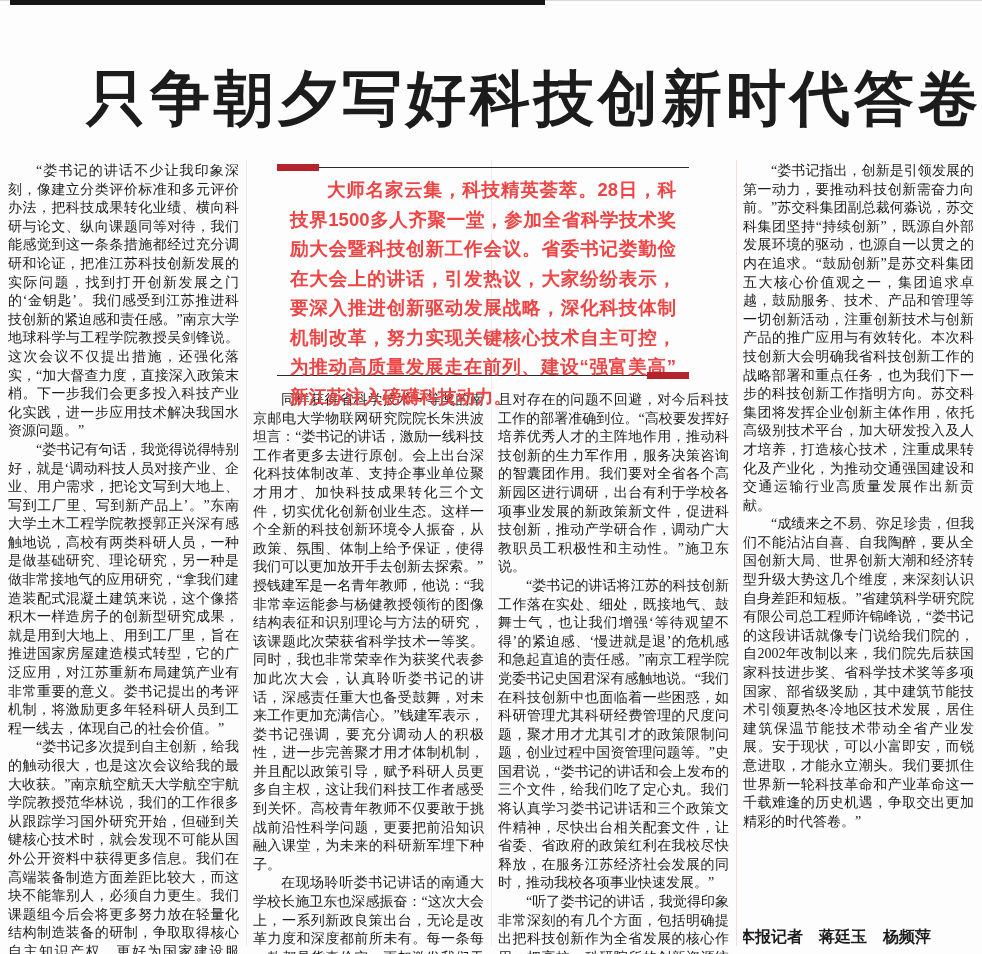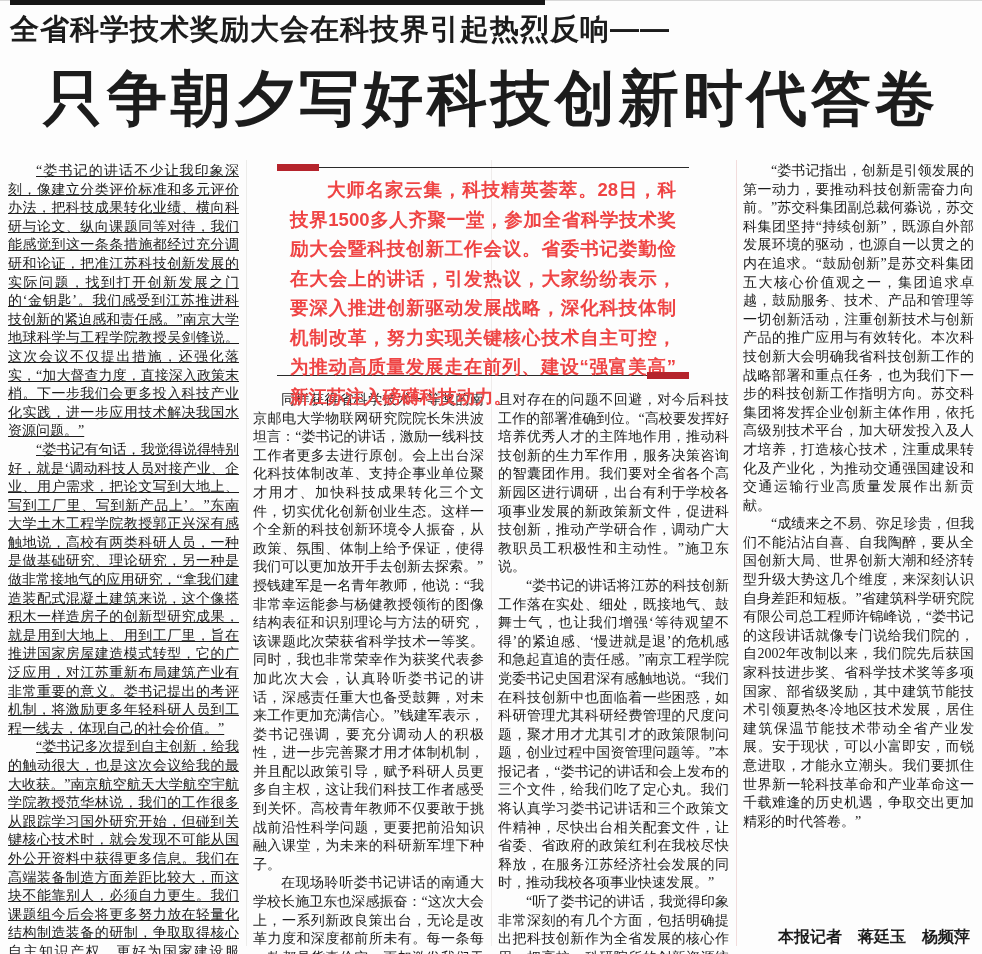--- a/index.html
+++ b/index.html
@@ -17,36 +17,36 @@
   .top-bar{position:absolute;top:0;left:10px;width:535px;height:5px;background:#161616;}
   
   .kicker{
     position:absolute;top:12px;left:10px;width:960px;
     font-family:"Liberation Sans","DejaVu Sans",sans-serif;
     font-weight:700;font-size:29px;line-height:34px;
     letter-spacing:1px;white-space:nowrap;
   }
   .headline{
     position:absolute;top:58px;left:0;width:982px;
-    text-align:center;
+    text-align:right;
     font-family:"Liberation Sans","DejaVu Sans",sans-serif;
     font-weight:800;font-size:60px;line-height:82px;
     letter-spacing:4px;white-space:nowrap;
   }
   
   .body-section{
     position:absolute;top:150px;left:8px;width:966px;height:804px;
   }
   .column{
     position:absolute;top:0;height:804px;width:231px;
     overflow:hidden;
     font-size:14px;line-height:18.6px;
     text-align:justify;text-justify:inter-ideograph;
   }
-  .col-0{left:0;padding-top:12px;text-decoration:underline;}
+  .col-0{left:0;padding-top:12px;}
   .col-1{left:245px;padding-top:241px;}
   .col-2{left:490px;padding-top:241px;}
   .col-3{left:735px;padding-top:12px;}
   .column{box-sizing:border-box;}
   .para{margin:0;text-indent:2em;}
   .para.cont{text-indent:0;}
   
   .col-rule{position:absolute;top:10px;width:1px;height:786px;}
   .rule-a{left:238px;background:#ececea;}
   .rule-b{left:483px;background:#efeceb;}
@@ -64,54 +64,53 @@
     padding:7px 13px 0 13px;
     font-family:"Liberation Sans","DejaVu Sans",sans-serif;
     font-weight:700;font-size:18.5px;line-height:29.5px;
     text-align:justify;text-indent:2em;color:#ef4444;
   }
   
   .byline{
     position:absolute;bottom:2px;right:0;width:231px;
     background:#fdfdfd;
     font-weight:700;font-size:16px;line-height:27px;
-    text-align:right;padding:6px 4px 2px 0;
+    text-align:left;padding:6px 4px 2px 0;
   }
   .byline div{white-space:nowrap;}
 </style>
 </head>
 <body>
 
 <div id="page">
 
   <div class="top-hairline"></div>
   <div class="top-bar"></div>
 
-  <div class="kicker">全省科学技术奖励大会在科技界引起热烈反响——</div>
   <div class="headline">只争朝夕写好科技创新时代答卷</div>
 
   <div class="body-section">
 
     <div class="col-rule rule-a"></div>
     <div class="col-rule rule-b"></div>
     <div class="col-rule rule-c"></div>
 
     <div class="column col-0">
         <p class="para">“娄书记的讲话不少让我印象深刻，像建立分类评价标准和多元评价办法，把科技成果转化业绩、横向科研与论文、纵向课题同等对待，我们能感觉到这一条条措施都经过充分调研和论证，把准江苏科技创新发展的实际问题，找到打开创新发展之门的‘金钥匙’。我们感受到江苏推进科技创新的紧迫感和责任感。”南京大学地球科学与工程学院教授吴剑锋说。这次会议不仅提出措施，还强化落实，“加大督查力度，直接深入政策末梢。下一步我们会更多投入科技产业化实践，进一步应用技术解决我国水资源问题。”</p>
         <p class="para">“娄书记有句话，我觉得说得特别好，就是‘调动科技人员对接产业、企业、用户需求，把论文写到大地上、写到工厂里、写到新产品上’。”东南大学土木工程学院教授郭正兴深有感触地说，高校有两类科研人员，一种是做基础研究、理论研究，另一种是做非常接地气的应用研究，“拿我们建造装配式混凝土建筑来说，这个像搭积木一样造房子的创新型研究成果，就是用到大地上、用到工厂里，旨在推进国家房屋建造模式转型，它的广泛应用，对江苏重新布局建筑产业有非常重要的意义。娄书记提出的考评机制，将激励更多年轻科研人员到工程一线去，体现自己的社会价值。”</p>
         <p class="para">“娄书记多次提到自主创新，给我的触动很大，也是这次会议给我的最大收获。”南京航空航天大学航空宇航学院教授范华林说，我们的工作很多从跟踪学习国外研究开始，但碰到关键核心技术时，就会发现不可能从国外公开资料中获得更多信息。我们在高端装备制造方面差距比较大，而这块不能靠别人，必须自力更生。我们课题组今后会将更多努力放在轻量化结构制造装备的研制，争取取得核心自主知识产权，更好为国家建设服务。</p>
       </div>
     <div class="column col-1">
         <p class="para">同样获得省科学技术一等奖的南京邮电大学物联网研究院院长朱洪波坦言：“娄书记的讲话，激励一线科技工作者更多去进行原创。会上出台深化科技体制改革、支持企事业单位聚才用才、加快科技成果转化三个文件，切实优化创新创业生态。这样一个全新的科技创新环境令人振奋，从政策、氛围、体制上给予保证，使得我们可以更加放开手去创新去探索。”</p>
         <p class="para cont">授钱建军是一名青年教师，他说：“我非常幸运能参与杨健教授领衔的图像结构表征和识别理论与方法的研究，该课题此次荣获省科学技术一等奖。同时，我也非常荣幸作为获奖代表参加此次大会，认真聆听娄书记的讲话，深感责任重大也备受鼓舞，对未来工作更加充满信心。”钱建军表示，娄书记强调，要充分调动人的积极性，进一步完善聚才用才体制机制，并且配以政策引导，赋予科研人员更多自主权，这让我们科技工作者感受到关怀。高校青年教师不仅要敢于挑战前沿性科学问题，更要把前沿知识融入课堂，为未来的科研新军埋下种子。</p>
         <p class="para">在现场聆听娄书记讲话的南通大学校长施卫东也深感振奋：“这次大会上，一系列新政良策出台，无论是改革力度和深度都前所未有。每一条每一款都是货真价实，更加激发我们干事创业的决心和信心。”他认为，娄书记的讲话高屋建瓴，有高度有深度有广度，而</p>
       </div>
     <div class="column col-2">
         <p class="para cont">且对存在的问题不回避，对今后科技工作的部署准确到位。“高校要发挥好培养优秀人才的主阵地作用，推动科技创新的生力军作用，服务决策咨询的智囊团作用。我们要对全省各个高新园区进行调研，出台有利于学校各项事业发展的新政策新文件，促进科技创新，推动产学研合作，调动广大教职员工积极性和主动性。”施卫东说。</p>
-        <p class="para">“娄书记的讲话将江苏的科技创新工作落在实处、细处，既接地气、鼓舞士气，也让我们增强‘等待观望不得’的紧迫感、‘慢进就是退’的危机感和急起直追的责任感。”南京工程学院党委书记史国君深有感触地说。“我们在科技创新中也面临着一些困惑，如科研管理尤其科研经费管理的尺度问题，聚才用才尤其引才的政策限制问题，创业过程中国资管理问题等。”本报记者，“娄书记的讲话和会上发布的三个文件，给我们吃了定心丸。我们将认真学习娄书记讲话和三个政策文件精神，尽快出台相关配套文件，让省委、省政府的政策红利在我校尽快释放，在服务江苏经济社会发展的同时，推动我校各项事业快速发展。”</p>
+        <p class="para">“娄书记的讲话将江苏的科技创新工作落在实处、细处，既接地气、鼓舞士气，也让我们增强‘等待观望不得’的紧迫感、‘慢进就是退’的危机感和急起直追的责任感。”南京工程学院党委书记史国君深有感触地说。“我们在科技创新中也面临着一些困惑，如科研管理尤其科研经费管理的尺度问题，聚才用才尤其引才的政策限制问题，创业过程中国资管理问题等。”史国君说，“娄书记的讲话和会上发布的三个文件，给我们吃了定心丸。我们将认真学习娄书记讲话和三个政策文件精神，尽快出台相关配套文件，让省委、省政府的政策红利在我校尽快释放，在服务江苏经济社会发展的同时，推动我校各项事业快速发展。”</p>
         <p class="para">“听了娄书记的讲话，我觉得印象非常深刻的有几个方面，包括明确提出把科技创新作为全省发展的核心作用，把高校、科研院所的创新资源统筹使用等。”省产业技术研究院院长刘庆说，娄书记在讲话里特别提到，承载着科技体</p>
       </div>
     <div class="column col-3">
         <p class="para">“娄书记指出，创新是引领发展的第一动力，要推动科技创新需奋力向前。”苏交科集团副总裁何淼说，苏交科集团坚持“持续创新”，既源自外部发展环境的驱动，也源自一以贯之的内在追求。“鼓励创新”是苏交科集团五大核心价值观之一，集团追求卓越，鼓励服务、技术、产品和管理等一切创新活动，注重创新技术与创新产品的推广应用与有效转化。本次科技创新大会明确我省科技创新工作的战略部署和重点任务，也为我们下一步的科技创新工作指明方向。苏交科集团将发挥企业创新主体作用，依托高级别技术平台，加大研发投入及人才培养，打造核心技术，注重成果转化及产业化，为推动交通强国建设和交通运输行业高质量发展作出新贡献。</p>
         <p class="para">“成绩来之不易、弥足珍贵，但我们不能沾沾自喜、自我陶醉，要从全国创新大局、世界创新大潮和经济转型升级大势这几个维度，来深刻认识自身差距和短板。”省建筑科学研究院有限公司总工程师许锦峰说，“娄书记的这段讲话就像专门说给我们院的，自2002年改制以来，我们院先后获国家科技进步奖、省科学技术奖等多项国家、部省级奖励，其中建筑节能技术引领夏热冬冷地区技术发展，居住建筑保温节能技术带动全省产业发展。安于现状，可以小富即安，而锐意进取，才能永立潮头。我们要抓住世界新一轮科技革命和产业革命这一千载难逢的历史机遇，争取交出更加精彩的时代答卷。”</p>
         <div class="byline">
         <div>本报记者　蒋廷玉　杨频萍</div>
       </div>
     </div>
 

